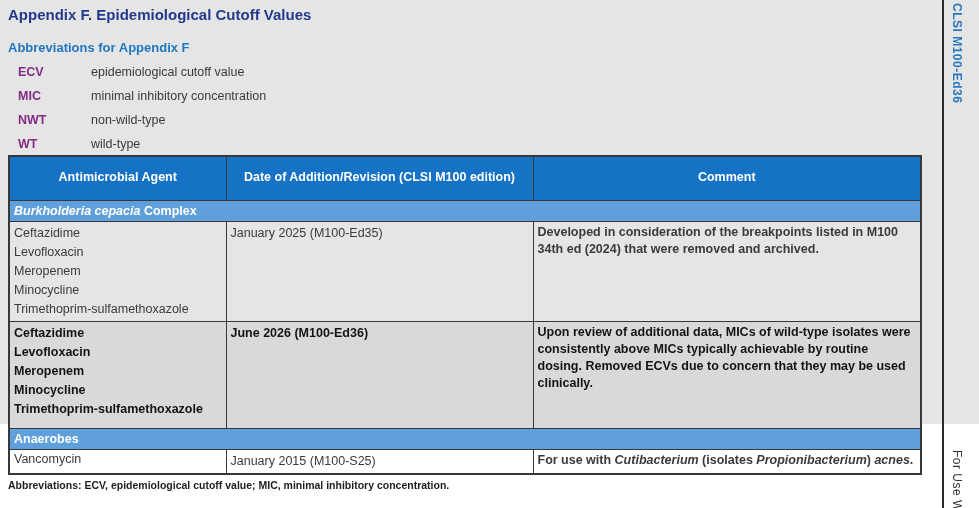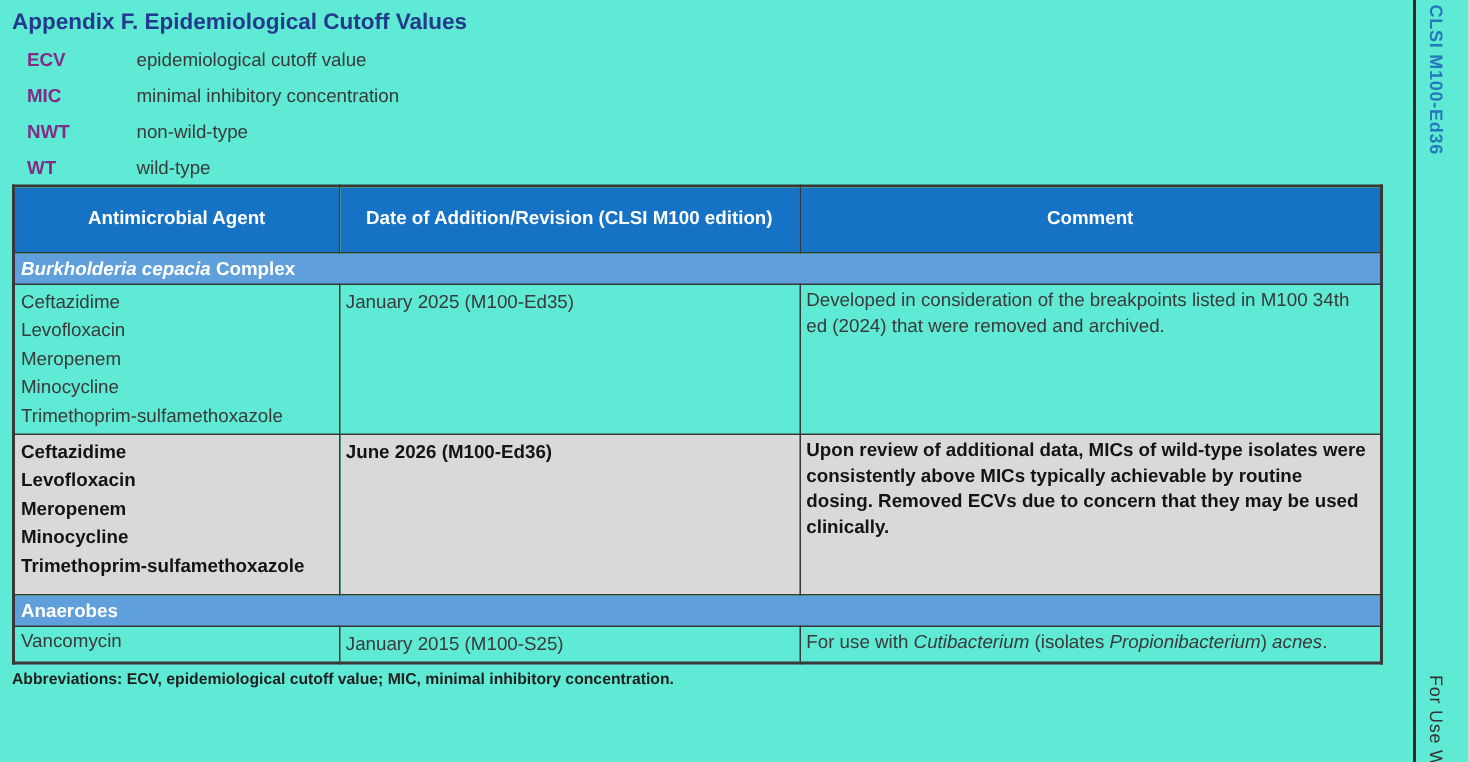--- a/index.html
+++ b/index.html
@@ -1,21 +1,21 @@
 <!DOCTYPE html>
 <html><head>
 <meta charset="utf-8">
 <style>
   html,body{margin:0;padding:0;}
   body{
     width:979px;height:508px;overflow:hidden;background:#ffffff;
     font-family:"Liberation Sans","DejaVu Sans",sans-serif;
     -webkit-font-smoothing:antialiased;
   }
-  .page{position:relative;width:979px;height:508px;background:#5eead4;}
+  .page{position:relative;width:979px;height:424px;background:#e5e5e5;}
   .content{position:absolute;left:8px;top:5px;width:912px;}
 
   .title{
     margin:0;font-size:15px;font-weight:bold;color:#233a8c;line-height:19px;
   }
   .abbrev-heading{
     margin:16px 0 0 0;font-size:13px;font-weight:bold;color:#2078c0;line-height:16px;
   }
   .abbrev-list{margin-top:7px;}
   .abbrev-row{display:flex;margin-top:9px;line-height:15px;font-size:12.5px;gap:39px;}
@@ -47,21 +47,21 @@
   }
   tr.group td{
     background:#5fa0dc;color:#ffffff;font-weight:bold;
     height:16px;line-height:16px;padding:2px 4px;
   }
   tr.r1{height:96px;}
   tr.r2{height:107px;}
   tr.r3{height:22px;}
   .agents div{line-height:19px;}
   td.date{line-height:19px;}
-  td.comment{line-height:17px;padding-top:3px;}
+  td.comment{line-height:17px;padding-top:3px;font-weight:bold;}
   tr.boldrow td{font-weight:bold;color:#141414;}
 
   .footnote{
     margin:4px 0 0 0;font-size:10.5px;font-weight:bold;color:#1e1e1e;line-height:13px;
   }
 
   .vrule{
     position:absolute;left:942px;top:0;width:2px;height:508px;background:#2a2a2a;
   }
   .vtext{
@@ -72,20 +72,21 @@
   .vtext.bottom{left:950px;top:450px;color:#333333;font-weight:400;}
 </style>
 </head>
 <body>
 
 <div class="page">
   <div class="content">
 
     <h1 class="title">Appendix F. Epidemiological Cutoff Values</h1>
 
+    <h2 class="abbrev-heading">Abbreviations for Appendix F</h2>
 
     <div class="abbrev-list">
       <div class="abbrev-row">
         <span class="abbrev-term">ECV</span>
         <span class="abbrev-def">epidemiological cutoff value</span>
       </div>
       <div class="abbrev-row">
         <span class="abbrev-term">MIC</span>
         <span class="abbrev-def">minimal inhibitory concentration</span>
       </div>

